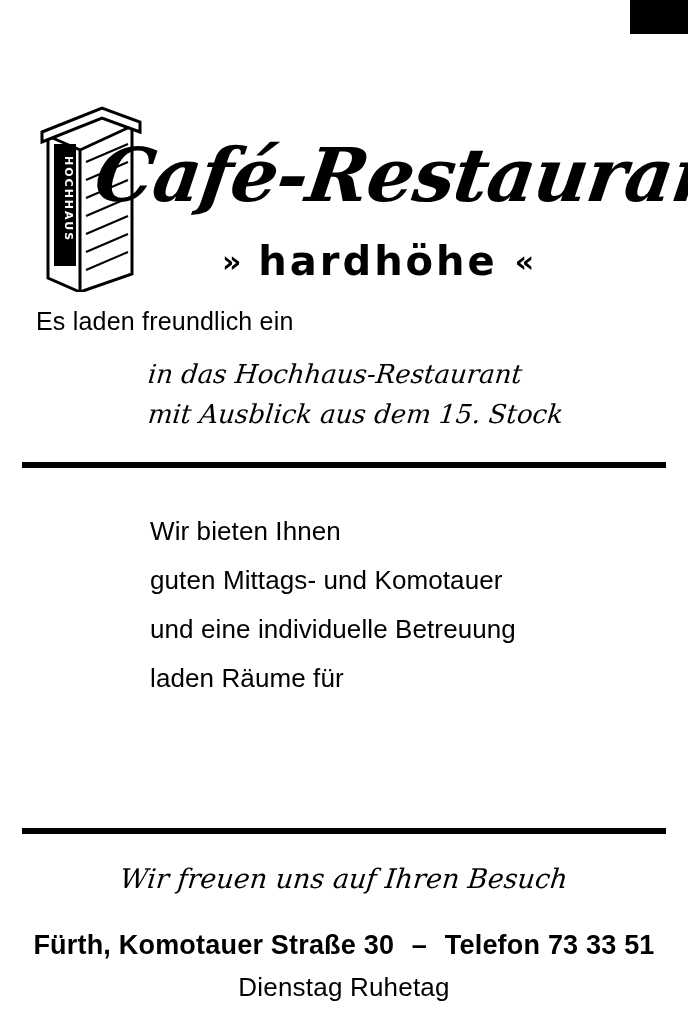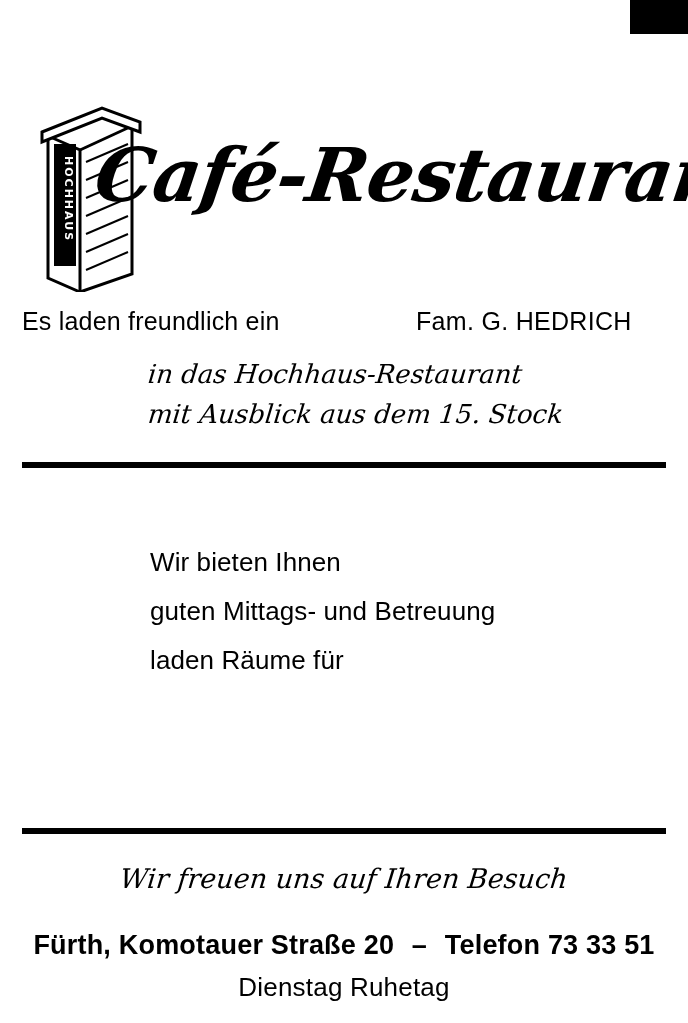--- a/index.html
+++ b/index.html
@@ -87,21 +87,21 @@
   
   .invite-row {
     position: absolute;
     top: 307px;
     left: 0;
     width: 688px;
     height: 34px;
   }
   .invite-left {
     position: absolute;
-    left: 22px;
+    left: 36px;
     top: 0;
     font-size: 25px;
     letter-spacing: 0.2px;
     white-space: nowrap;
   }
   .invite-right {
     position: absolute;
     left: 416px;
     top: 0;
     font-size: 25px;
@@ -129,21 +129,21 @@
     width: 644px;
     height: 6px;
     background: #000000;
   }
   .rule-top { top: 462px; }
   .rule-bottom { top: 828px; }
 
   
   .offers {
     position: absolute;
-    top: 538px;
+    top: 507px;
     left: 150px;
     width: 520px;
   }
   .offers .line {
     font-size: 26px;
     line-height: 49px;
     letter-spacing: 0.1px;
     white-space: nowrap;
   }
 
@@ -212,44 +212,49 @@
         </g>
 
         <path d="M2 26 L62 2 L100 16 L100 26 L62 12 L2 36 Z" fill="#ffffff" stroke="#000000" stroke-width="3"></path>
 
         <text x="25" y="50" fill="#ffffff" font-family="DejaVu Sans, sans-serif" font-size="11" font-weight="700" transform="rotate(90 25 50)" text-anchor="start" letter-spacing="2">HOCHHAUS</text>
       </svg>
     </div>
 
     <div class="brand-script">Café-Restaurant</div>
 
+    <div class="brand-sub">
+      <span class="guillemet">»</span>
+      <span>hardhöhe</span>
+      <span class="guillemet">«</span>
+    </div>
   </div>
 
   <div class="invite-row">
     <div class="invite-left">Es laden freundlich ein</div>
-    <div class="invite-right">Fam. G. HEDRICH</div>
   </div>
 
   <div class="script-lines">
     <div class="l1">in das Hochhaus-Restaurant</div>
     <div class="l2">mit Ausblick aus dem 15. Stock</div>
   </div>
 
   <div class="rule rule-top"></div>
 
   <div class="offers">
     <div class="line">Wir bieten Ihnen</div>
-    <div class="line">guten Mittags- und Betreuung</div>
+    <div class="line">guten Mittags- und Komotauer</div>
+    <div class="line">und eine individuelle Betreuung</div>
     <div class="line">laden Räume für</div>
   </div>
 
   <div class="rule rule-bottom"></div>
 
   <div class="closing">Wir freuen uns auf Ihren Besuch</div>
 
   <div class="footer-address">
-    <span>Fürth, Komotauer Straße 20</span>
+    <span>Fürth, Komotauer Straße 30</span>
     <span class="dash">–</span>
     <span>Telefon 73 33 51</span>
   </div>
   <div class="footer-note">Dienstag Ruhetag</div>
 
 </div>
 
 </body></html>

